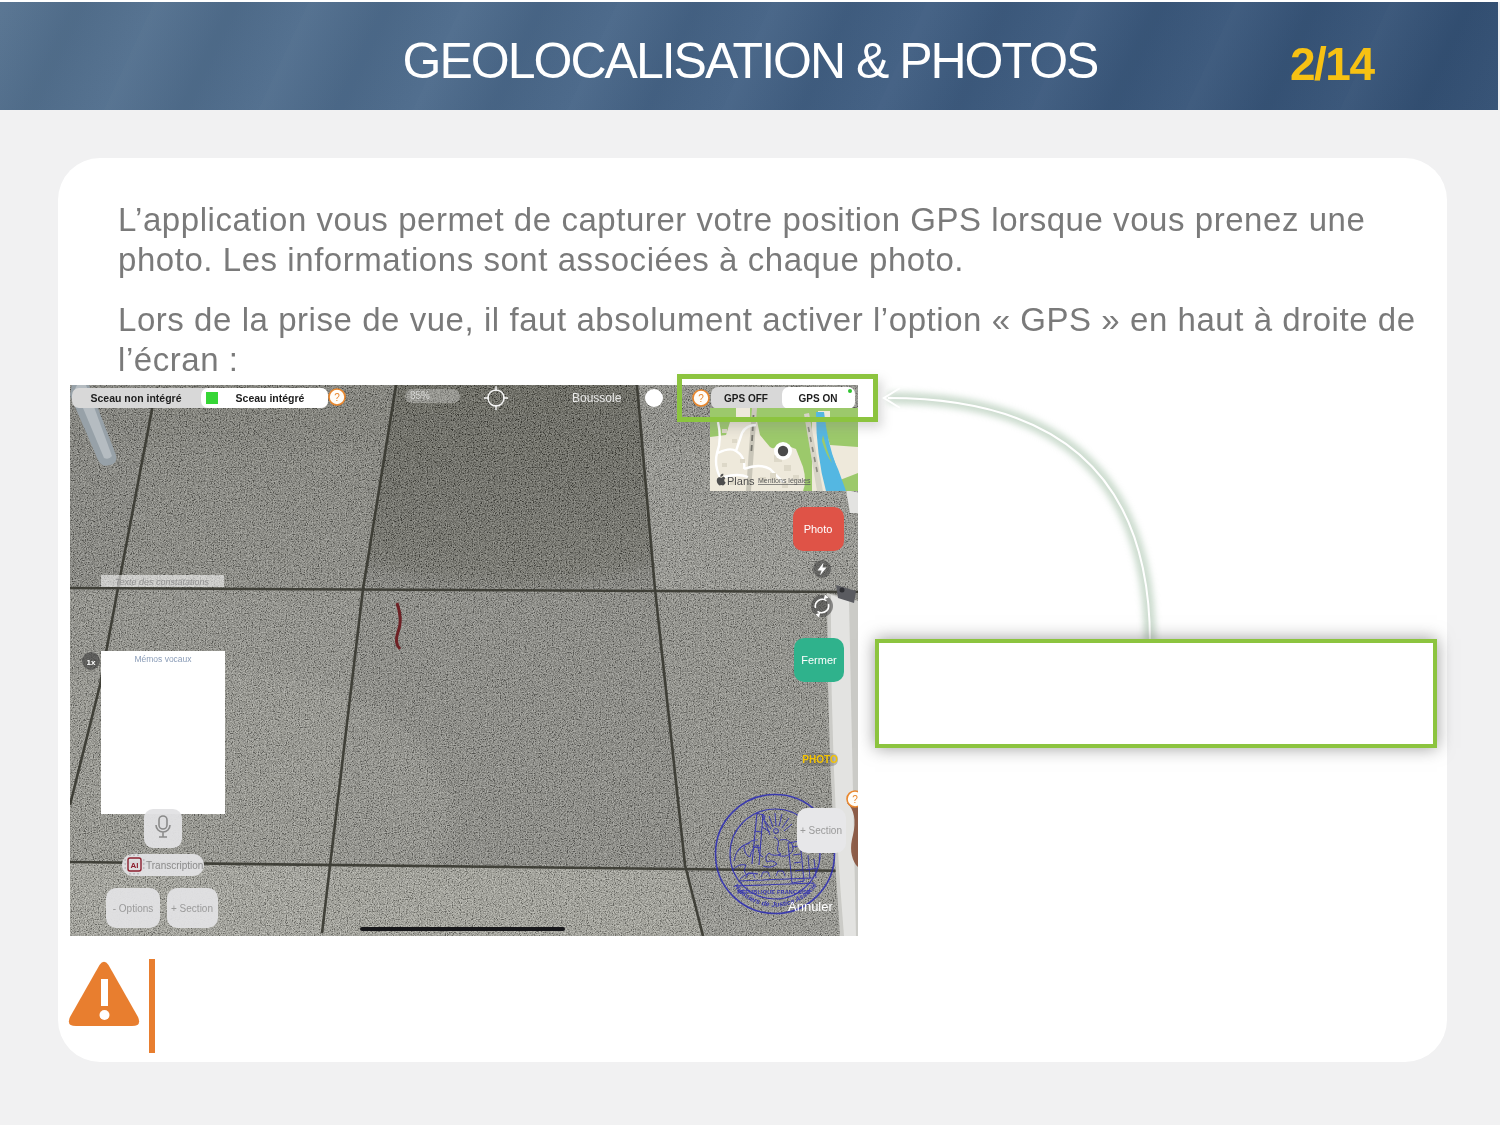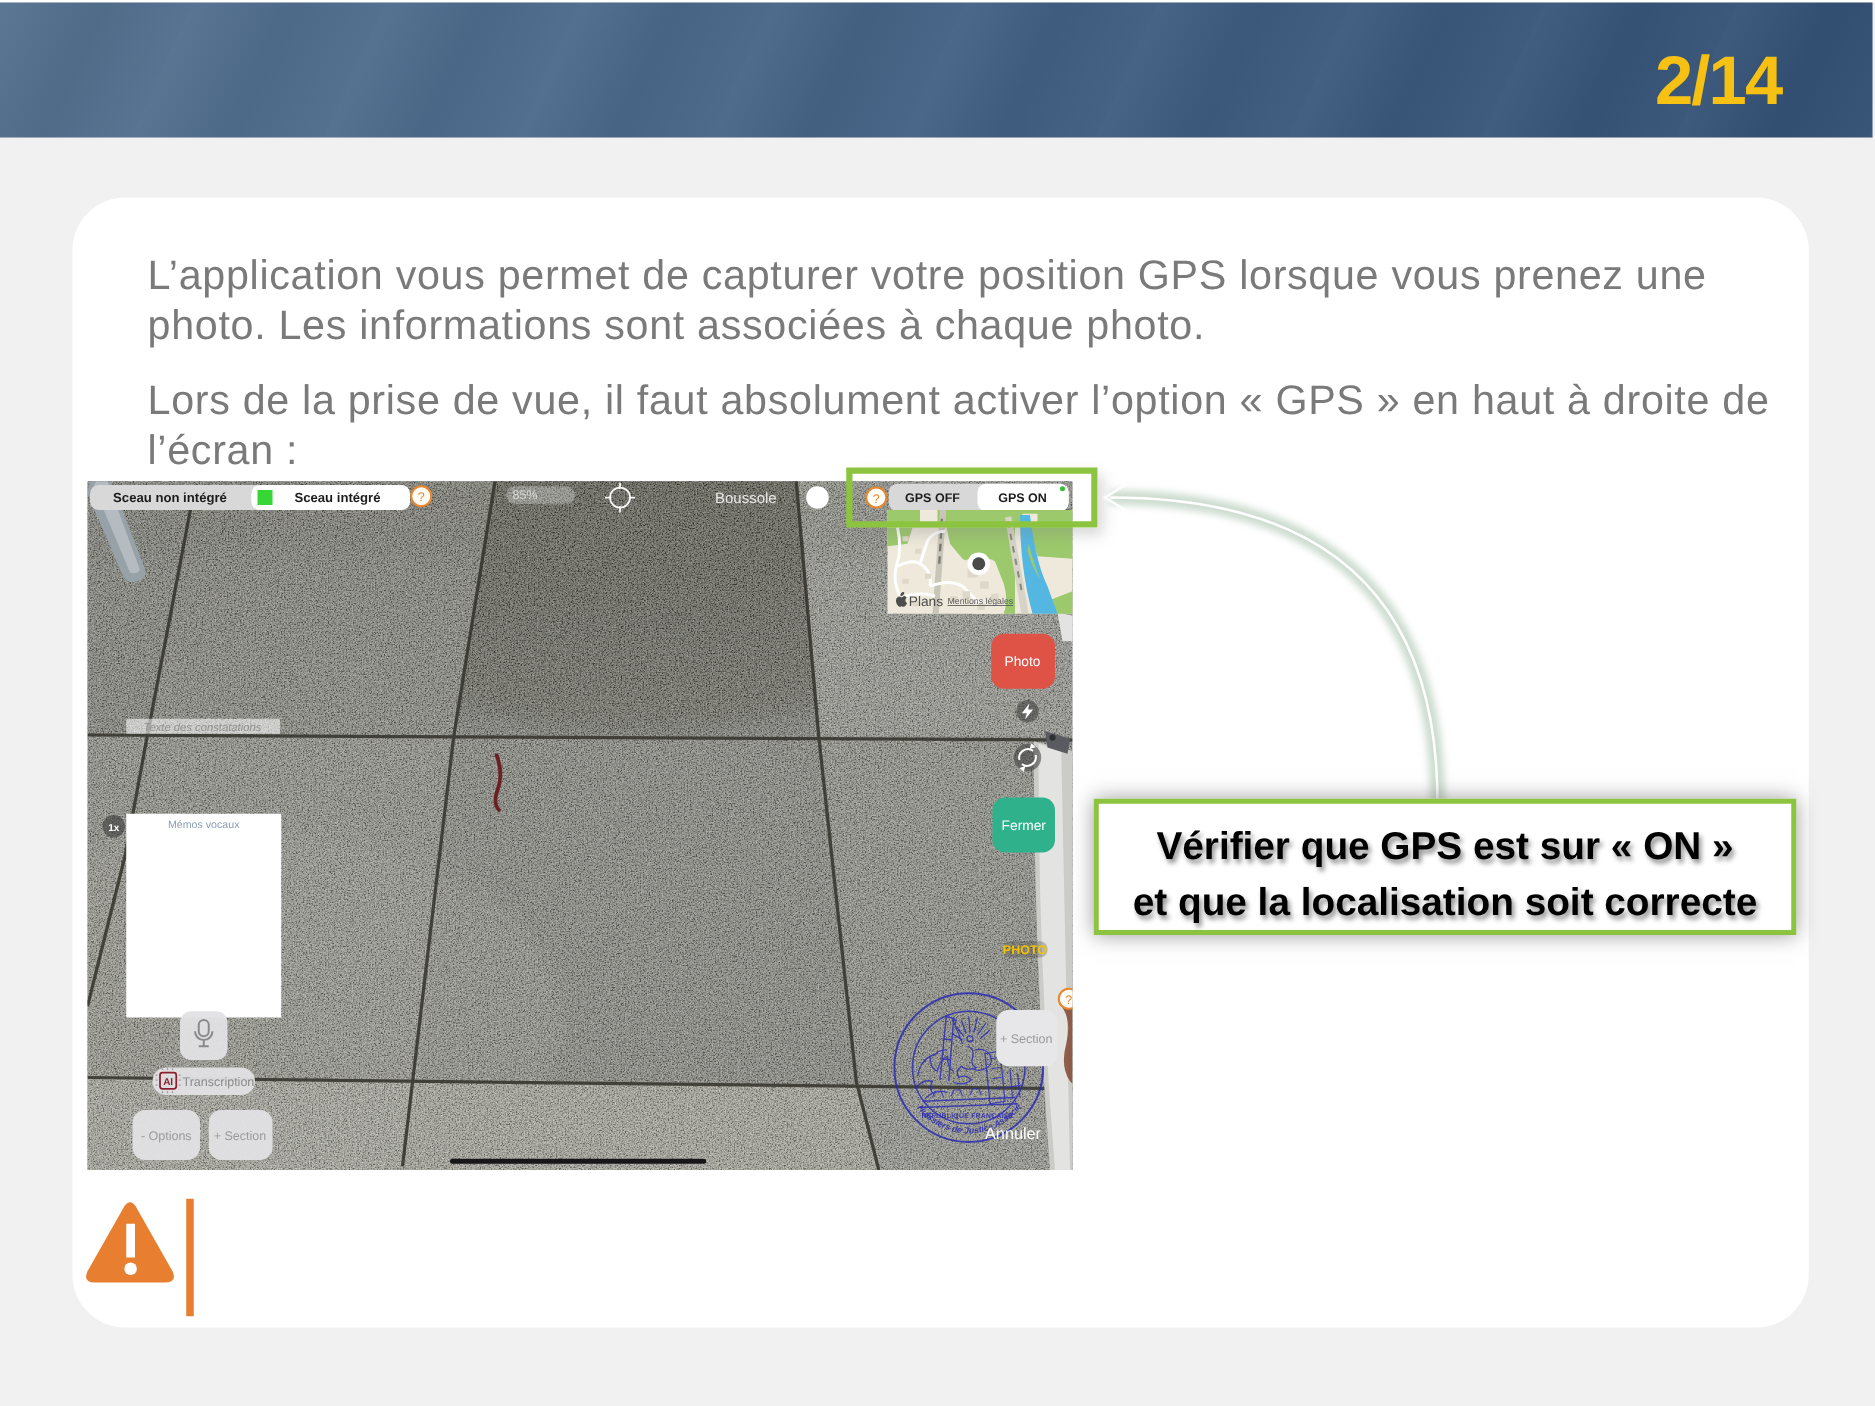--- a/index.html
+++ b/index.html
@@ -11,22 +11,23 @@
 <body>
 <div id="slide">
 
 <div class="abs" style="left:0;top:0;width:1500px;height:2px;background:#ffffff;"></div>
 
 <div class="abs" style="left:0;top:2px;width:1498px;height:108px;
   background:
    repeating-linear-gradient(115deg, rgba(255,255,255,0.04) 0 4px, rgba(0,0,0,0.04) 70px 74px, rgba(255,255,255,0.03) 140px),
    linear-gradient(118deg,#54718f 0%,#4c6a8b 30%,#3f5d81 60%,#324f73 100%);"></div>
 
-
-<div class="abs" style="left:1290px;top:40px;width:135px;text-align:right;color:#f7c113;font-size:55px;line-height:48px;letter-spacing:-1.5px;font-weight:700;">2/14</div>
+<div class="abs" style="left:0;top:33px;width:1500px;text-align:center;color:#ffffff;font-size:50px;line-height:56px;letter-spacing:-2px;font-weight:400;">GEOLOCALISATION &amp; PHOTOS</div>
+
+<div class="abs" style="left:1290px;top:40px;width:135px;text-align:left;color:#f7c113;font-size:46px;line-height:48px;letter-spacing:-1.5px;font-weight:700;">2/14</div>
 
 <div class="abs" style="left:58px;top:158px;width:1389px;height:904px;background:#ffffff;border-radius:42px;"></div>
 
 <div class="abs" style="left:118px;top:300px;width:1340px;color:#7a7a7a;font-size:33px;letter-spacing:0.55px;line-height:40px;">Lors de la prise de vue, il faut absolument activer l’option «&nbsp;GPS&nbsp;» en haut à droite de<br>l’écran&nbsp;:</div>
 
 <div class="abs" style="left:118px;top:200px;width:1330px;color:#7a7a7a;font-size:33px;letter-spacing:0.55px;line-height:40px;">L’application vous permet de capturer votre position GPS lorsque vous prenez une<br>photo. Les informations sont associées à chaque photo.</div>
 
 <div class="abs" style="left:70px;top:385px;width:788px;height:551px;">
 <svg width="788" height="551" viewBox="0 0 788 551">
   <defs>
@@ -301,21 +302,20 @@
           <feGaussianBlur stdDeviation="3"></feGaussianBlur>
         </filter>
       </defs>
   <path d="M290,262 Q290,18 28,18" stroke="#abc5af" stroke-width="12" fill="none" opacity="0.6" filter="url(#glowblur)"></path>
   <path d="M290,262 Q290,18 28,18" stroke="#ffffff" stroke-width="2" fill="none"></path>
   <path d="M40,8 L24,18 L40,28" stroke="#ffffff" stroke-width="2" fill="none"></path>
 </svg>
 
 <div class="abs" style="left:875px;top:639px;width:554px;height:101px;background:#ffffff;border:4px solid #8cc43f;box-shadow:0 0 16px rgba(100,100,100,0.65);"></div>
 
-<div class="abs" style="left:875px;top:654px;width:562px;text-align:center;color:#000000;font-size:31px;font-weight:700;line-height:45px;text-shadow:2px 3px 4px rgba(0,0,0,0.45);">Vérifier que GPS est sur «&nbsp;ON&nbsp;»<br>et que la localisation soit correcte</div>
 
 <svg class="abs" style="left:66px;top:960px;" width="78" height="70" viewBox="0 0 78 70">
   <path d="M33.5,5 Q38,-1.5 42.5,5 L72,57 Q76,66 66,66 L10,66 Q0,66 4,57 Z" fill="#e87e2f"></path>
   <rect x="35" y="19" width="7" height="27" fill="#ffffff"></rect>
   <circle cx="38.5" cy="55" r="5" fill="#ffffff"></circle>
 </svg>
 
 <div class="abs" style="left:149px;top:959px;width:6px;height:94px;background:#e87e2f;"></div>
 
 

